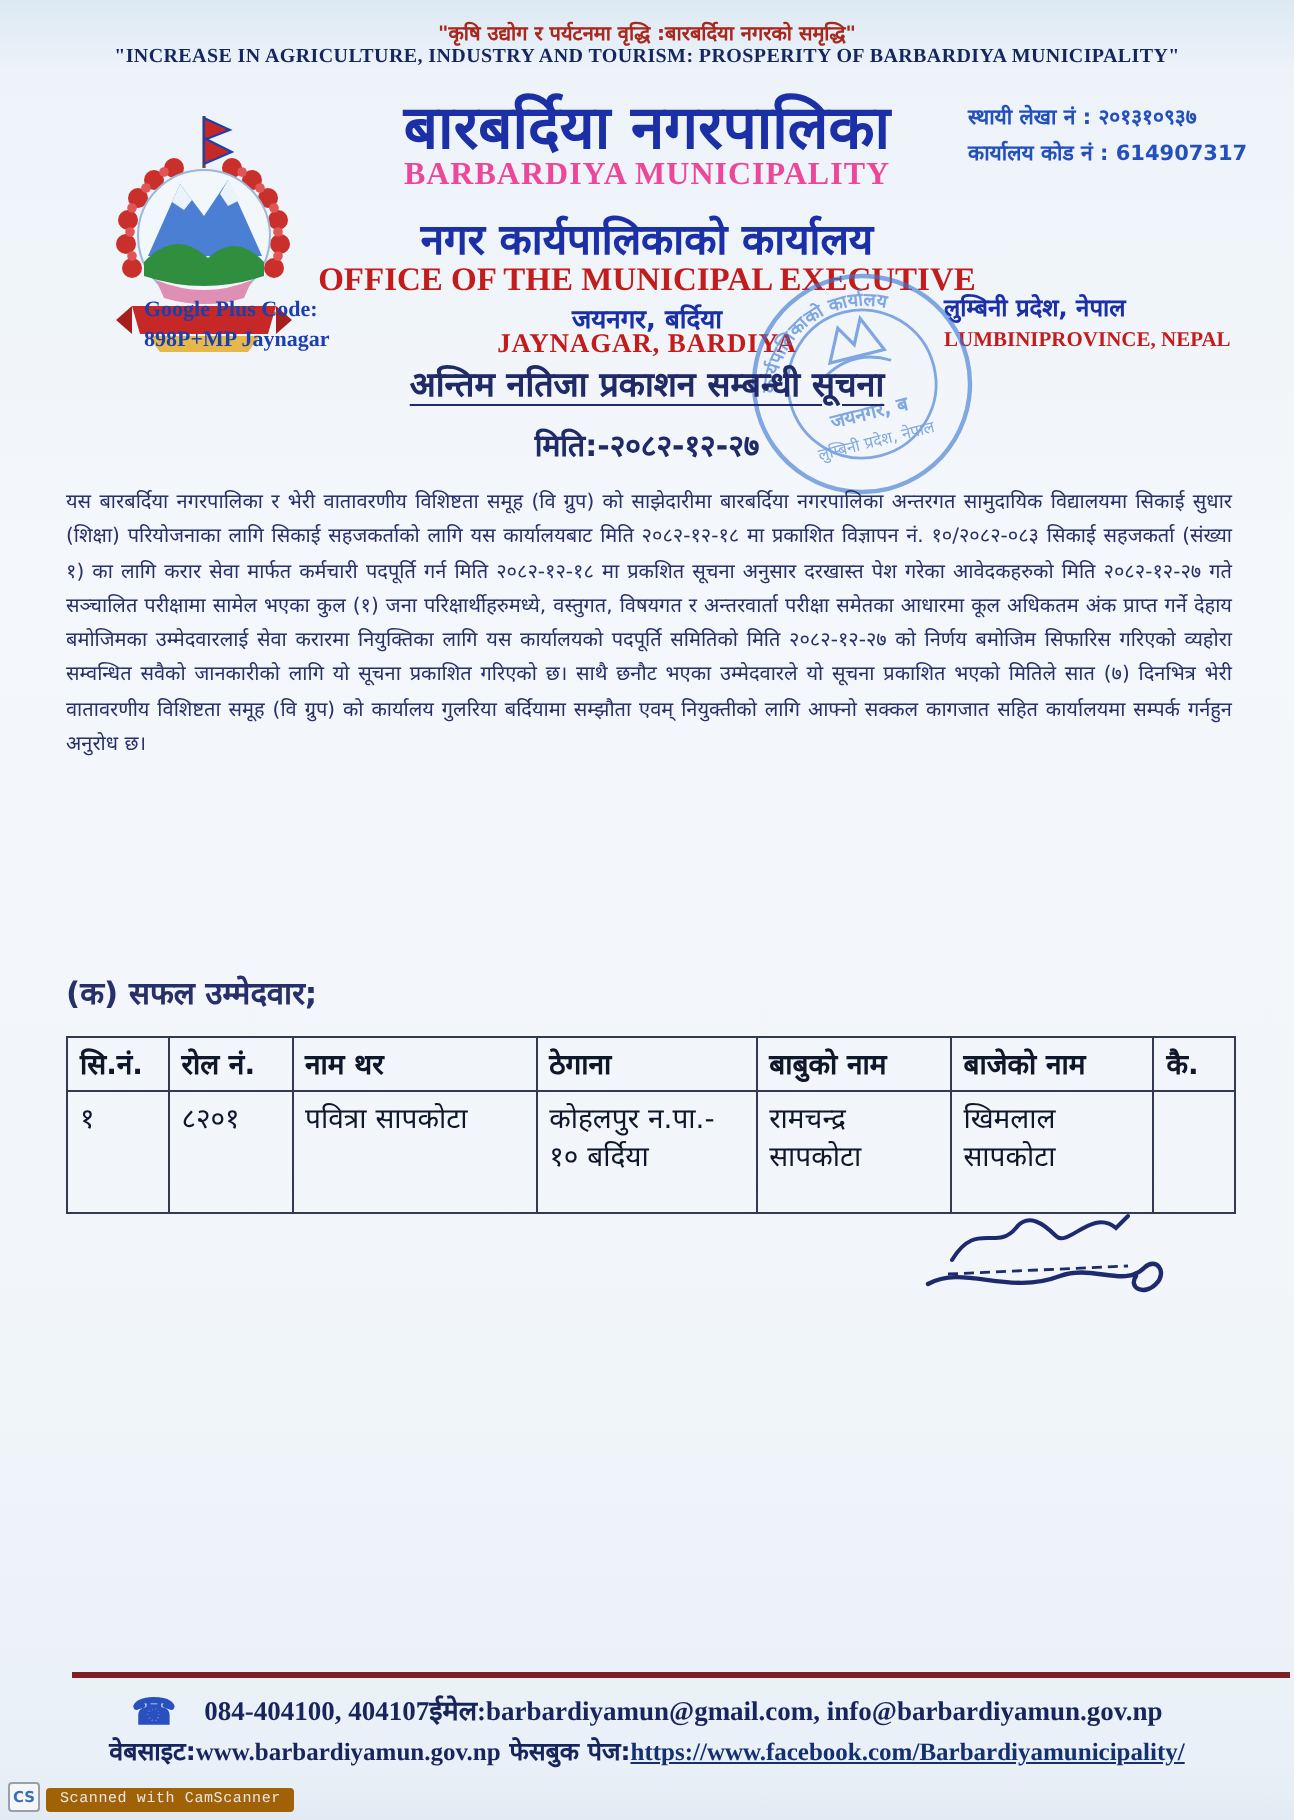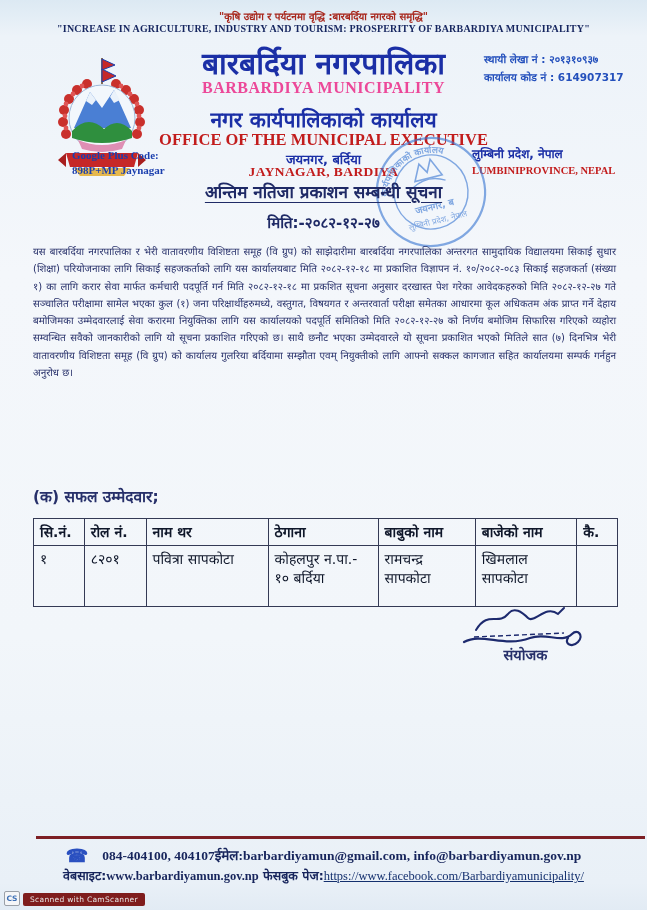--- a/index.html
+++ b/index.html
@@ -42,25 +42,25 @@
 
   .sig-block{left:428px;top:600px;width:195px;text-align:center;color:#27306a;}
   .sig-svg{display:block;margin:0 auto -14px auto;}
   .sig-role1{font-size:14.5px;font-weight:600;}
   .sig-role2{font-size:15px;font-weight:600;margin-top:8px;}
 
   .footer-rule{left:36px;top:836px;width:609px;height:2.5px;background:#7d1f24;}
   .footer1{top:845px;font-size:13.5px;font-weight:bold;color:#17255c;}
   .footer1 .phone-ic{color:#2a50c0;font-size:18px;vertical-align:-2px;margin-right:14px;}
   .footer2{top:867px;font-size:12.5px;color:#17255c;font-weight:600;}
-  .footer2 .fb{font-weight:normal;text-decoration:underline;color:#14306e;text-align:center;}
+  .footer2 .fb{font-weight:bold;text-decoration:underline;color:#14306e;text-align:center;}
   .wm{left:4px;top:891px;display:flex;align-items:flex-end;gap:3px;}
   .wm .cs{width:14px;height:13px;border:1px solid #9aa0a8;background:#f5f6f8;color:#3c6fb5;
      font-size:7.5px;font-weight:bold;display:flex;align-items:center;justify-content:center;border-radius:2px;}
-  .wm .pill{background:#7f1d1d;color:#e8e8e8;font-size:7.5px;padding:2px 7px;border-radius:2px;letter-spacing:.3px;}
+  .wm .pill{background:#a16207;color:#e8e8e8;font-size:7.5px;padding:2px 7px;border-radius:2px;letter-spacing:.3px;font-family:Liberation Mono, monospace;}
 
   .stamp{left:370px;top:132px;opacity:.62;}
   .emblem{left:52px;top:56px;}
 </style>
 </head>
 <body>
 
 <div class="abs ctr slogan-np">"कृषि उद्योग र पर्यटनमा वृद्धि :बारबर्दिया नगरको समृद्धि"</div>
 <div class="abs ctr slogan-en serif">"INCREASE IN AGRICULTURE, INDUSTRY AND TOURISM: PROSPERITY OF BARBARDIYA MUNICIPALITY"</div>
 
@@ -175,21 +175,20 @@
     </tr>
   </tbody>
 </table>
 
 <div class="abs sig-block">
   <svg class="sig-svg" width="160" height="58" viewBox="0 0 160 58">
     <path d="M30,30 C42,10 52,26 62,14 C68,6 76,12 82,18 C88,24 100,4 112,14 L118,8" fill="none" stroke="#1d2a6e" stroke-width="2" stroke-linecap="round"></path>
     <path d="M18,42 C36,32 58,48 84,38 C100,32 116,44 126,34 C132,28 138,36 132,42 C126,48 118,44 122,38" fill="none" stroke="#1d2a6e" stroke-width="2.2" stroke-linecap="round"></path>
     <path d="M28,37 L118,33" fill="none" stroke="#1d2a6e" stroke-width="1.4" stroke-dasharray="5 3"></path>
   </svg>
-  <div class="sig-role1">संयोजक</div>
 </div>
 
 <div class="abs footer-rule"></div>
 <div class="abs ctr footer1 serif">
   <span class="phone-ic">☎</span><span>084-404100, 404107ईमेल:barbardiyamun@gmail.com, info@barbardiyamun.gov.np</span>
 </div>
 <div class="abs ctr footer2">
   <span>वेबसाइट:</span><span class="serif">www.barbardiyamun.gov.np</span><span> फेसबुक पेज:</span><span class="fb serif">https://www.facebook.com/Barbardiyamunicipality/</span>
 </div>
 

